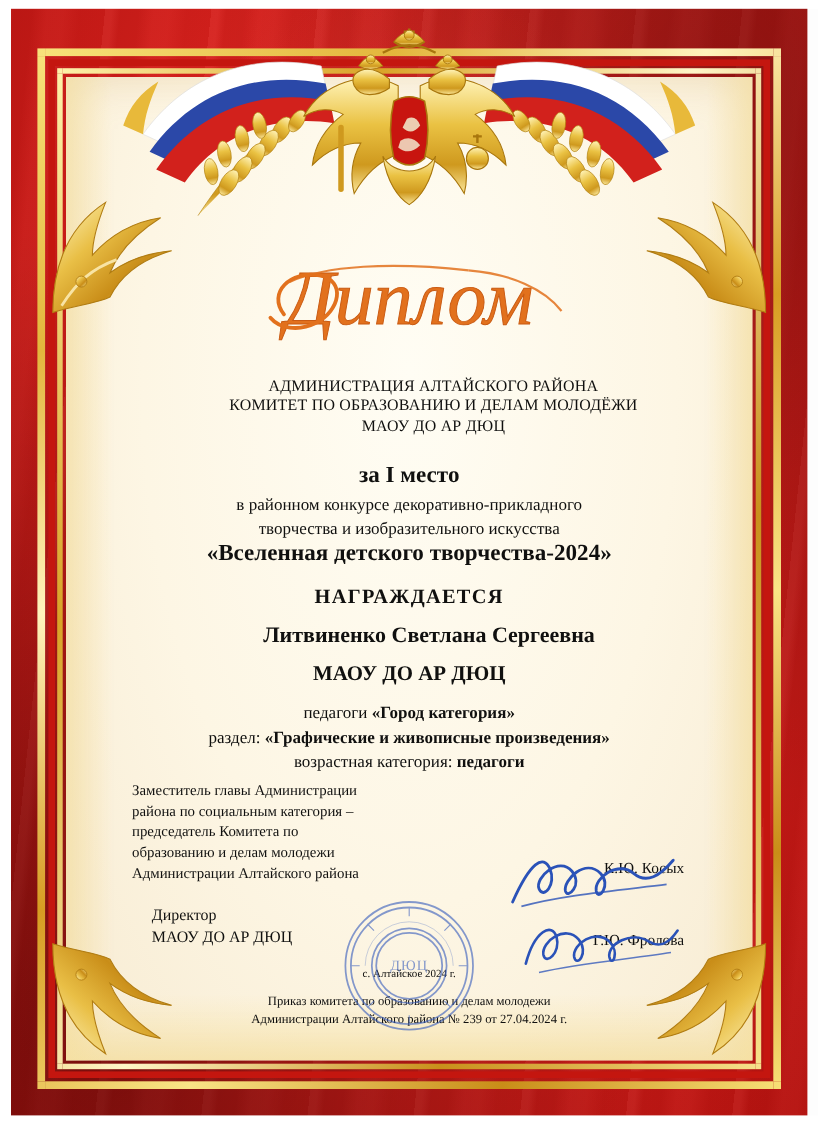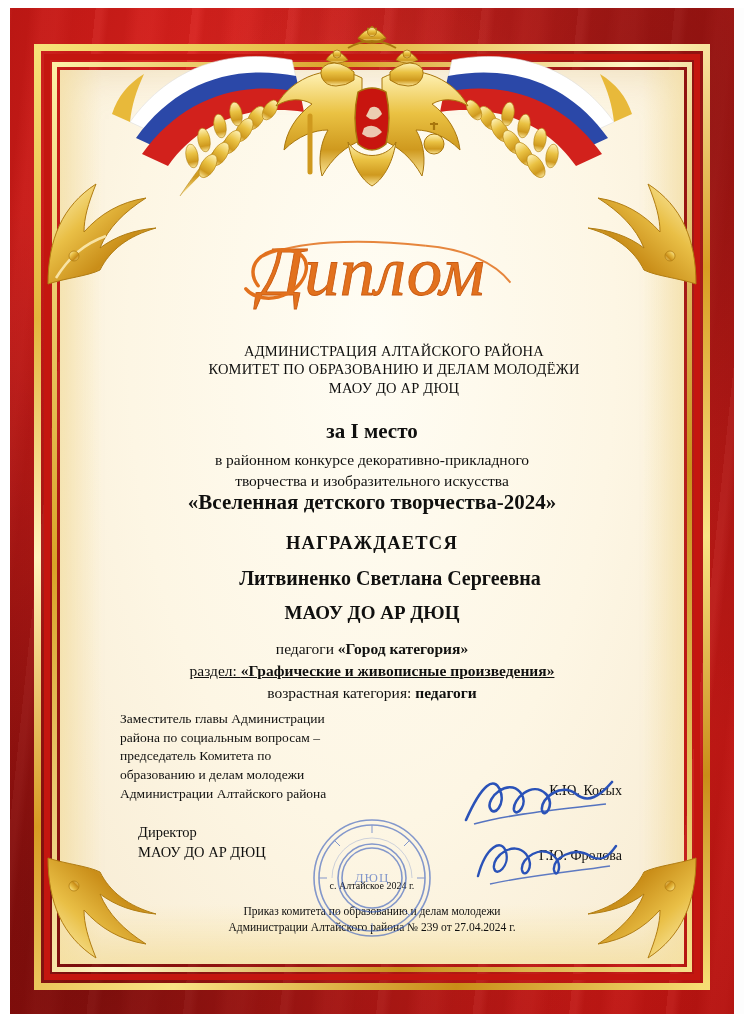--- a/index.html
+++ b/index.html
@@ -202,21 +202,20 @@
     left: 0; right: 0;
     top: 570px;
     font-size: 15.5px;
   }
   .nomination b { font-weight: bold; }
   .section-line {
     position: absolute;
     left: 0; right: 0;
     top: 592px;
     font-size: 15.5px;
-    text-decoration: underline;
   }
   .age-line {
     position: absolute;
     left: 0; right: 0;
     top: 614px;
     font-size: 15.5px;
   }
 
   
   .sig-block-1 {
@@ -462,21 +461,21 @@
     <div class="section-line">
       <span>раздел:  </span><b>«Графические и живописные произведения»</b>
     </div>
 
     <div class="age-line">
       <span>возрастная категория: </span><b>педагоги</b>
     </div>
 
     <div class="sig-block-1">
       <div>Заместитель главы Администрации</div>
-      <div>района по социальным вопросам –</div>
+      <div>района по социальным категория –</div>
       <div>председатель Комитета по</div>
       <div>образованию и делам молодежи</div>
       <div>Администрации Алтайского района</div>
     </div>
     <div class="sig-name-1">К.Ю. Косых</div>
 
     <div class="sig-block-2">
       <div>Директор</div>
       <div>МАОУ ДО АР ДЮЦ</div>
     </div>

